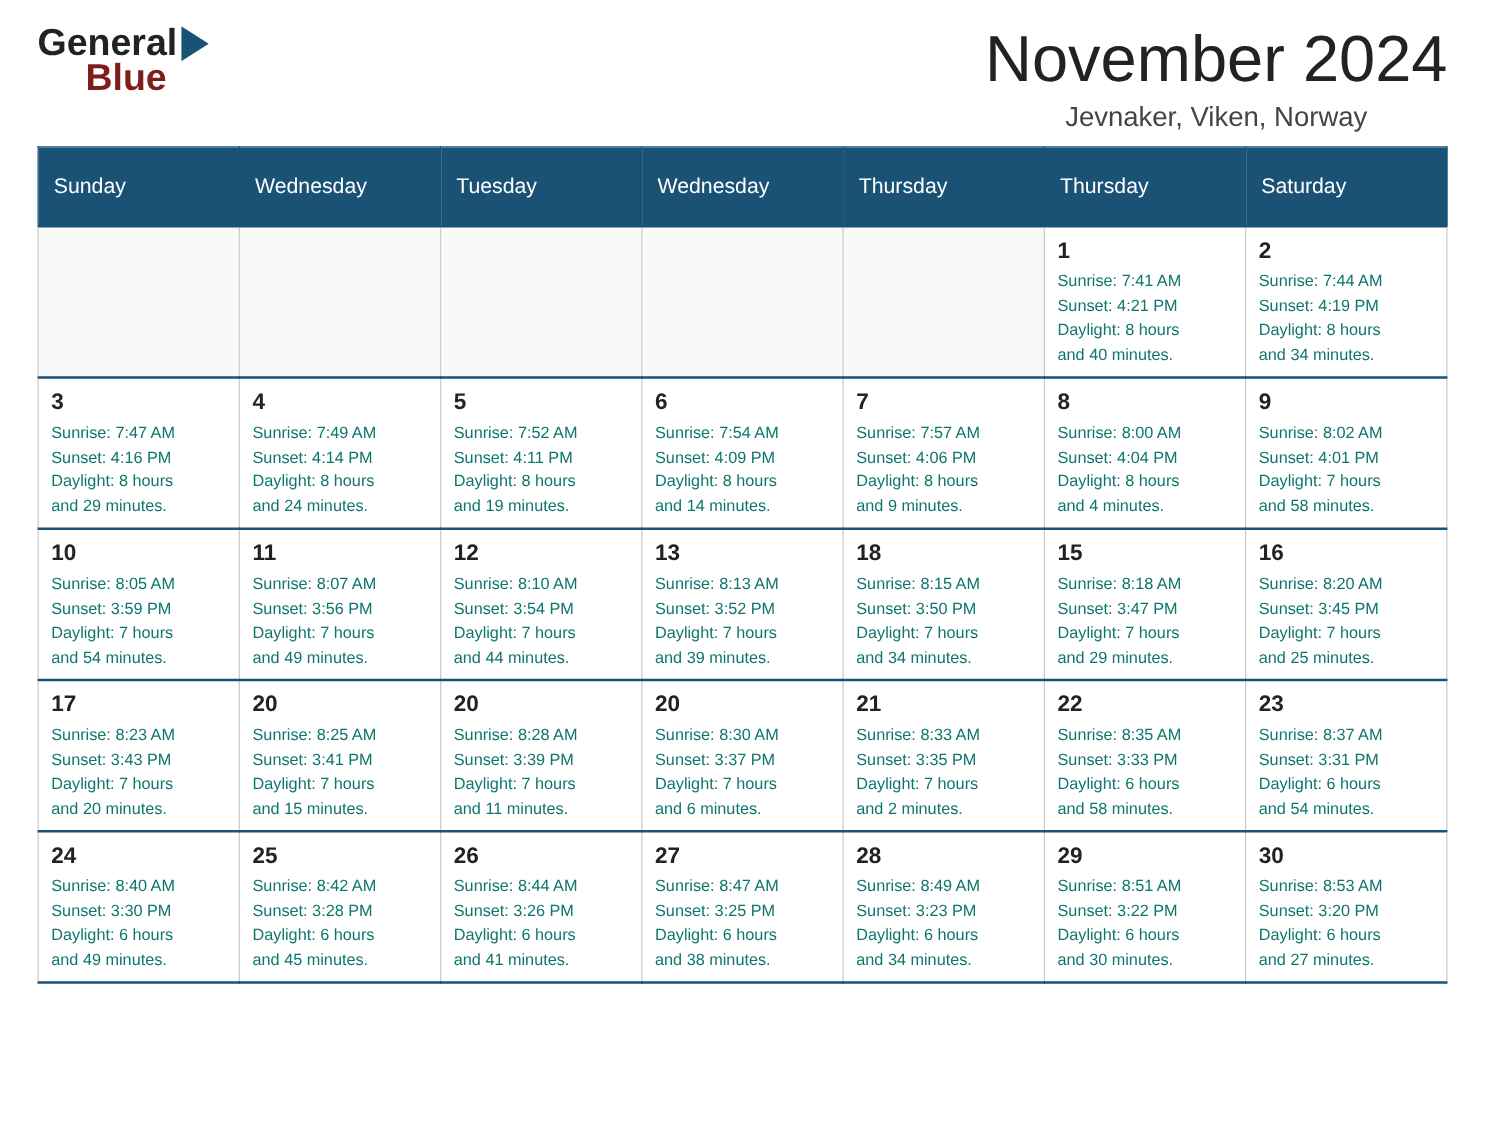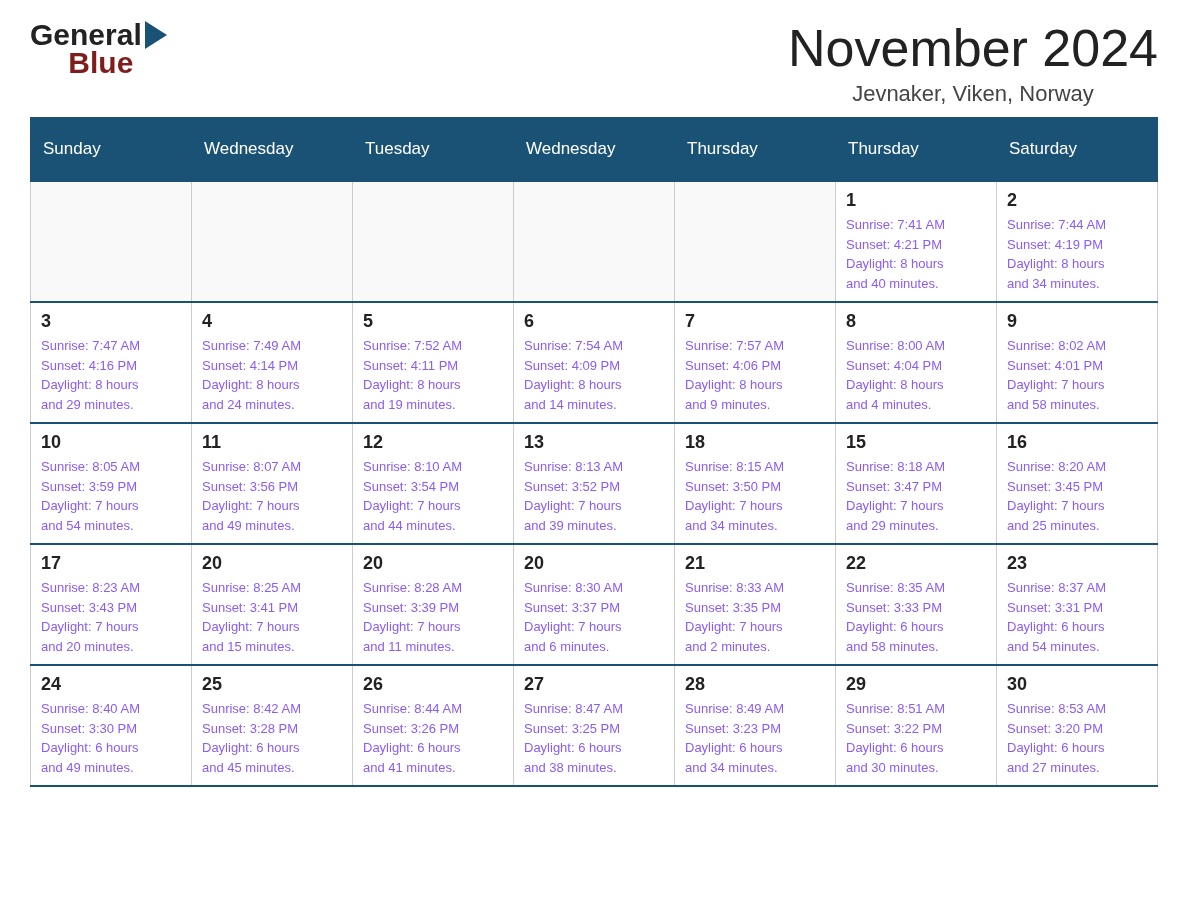--- a/index.html
+++ b/index.html
@@ -61,21 +61,21 @@
     .day-number {
       font-size: 18px;
       font-weight: bold;
       color: #222;
       display: block;
       margin-bottom: 4px;
     }
     .day-info {
       font-size: 13px;
       line-height: 1.5;
-      color: #8b5cf6;
+      color: #0f766e;
     }
     .empty-cell {
       background: #f9f9f9;
     }
     
     .logo-wrap {
       display: flex;
       flex-direction: column;
       align-items: center;
     }

